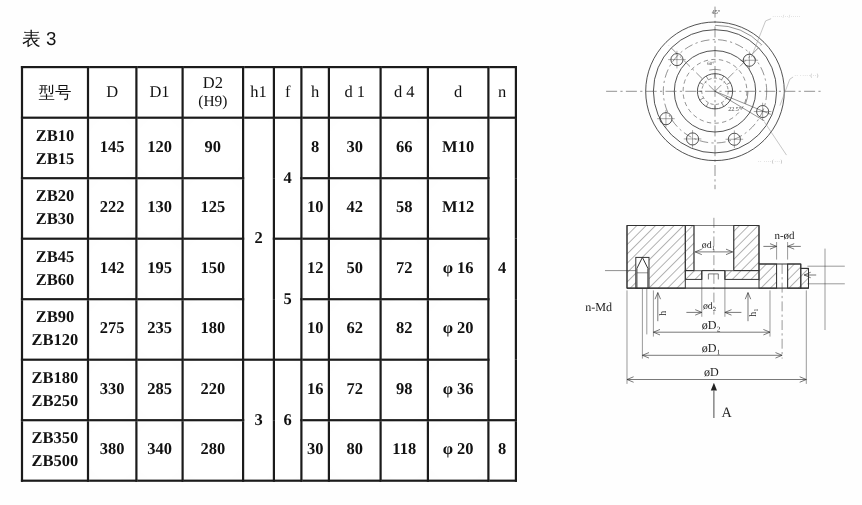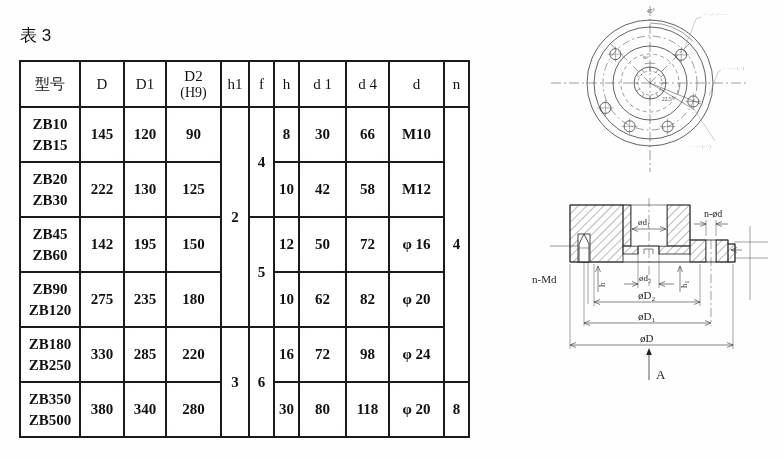--- a/index.html
+++ b/index.html
@@ -129,21 +129,21 @@
         <div>ZB250</div>
       </td>
       <td class="val">330</td>
       <td class="val">285</td>
       <td class="val">220</td>
       <td class="val" rowspan="2">3</td>
       <td class="val" rowspan="2">6</td>
       <td class="val">16</td>
       <td class="val">72</td>
       <td class="val">98</td>
-      <td class="val">φ 24</td>
+      <td class="val">φ 36</td>
     </tr>
     <tr>
       <td class="model">
         <div>ZB350</div>
         <div>ZB500</div>
       </td>
       <td class="val">380</td>
       <td class="val">340</td>
       <td class="val">280</td>
       <td class="val">30</td>

